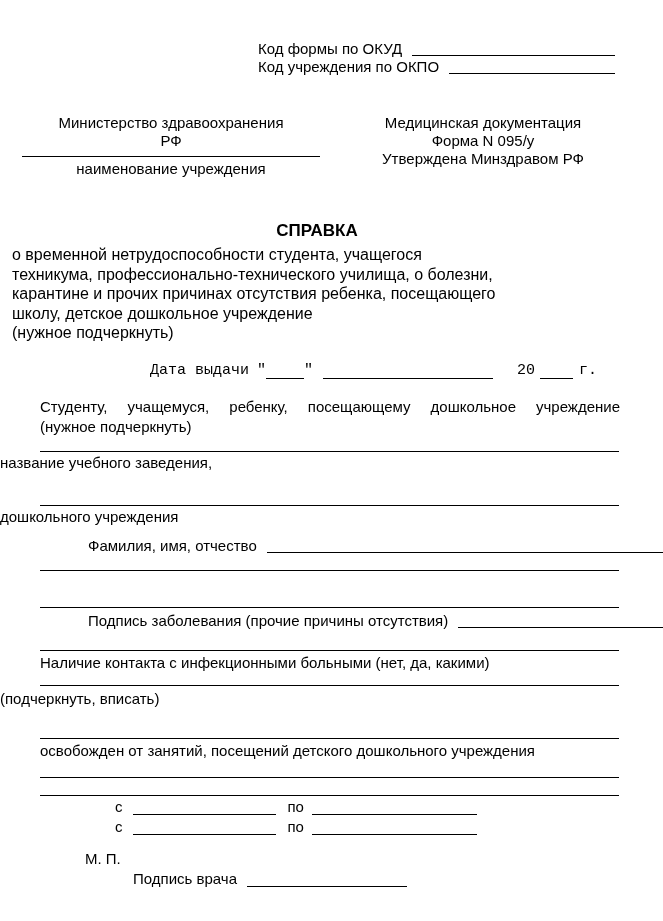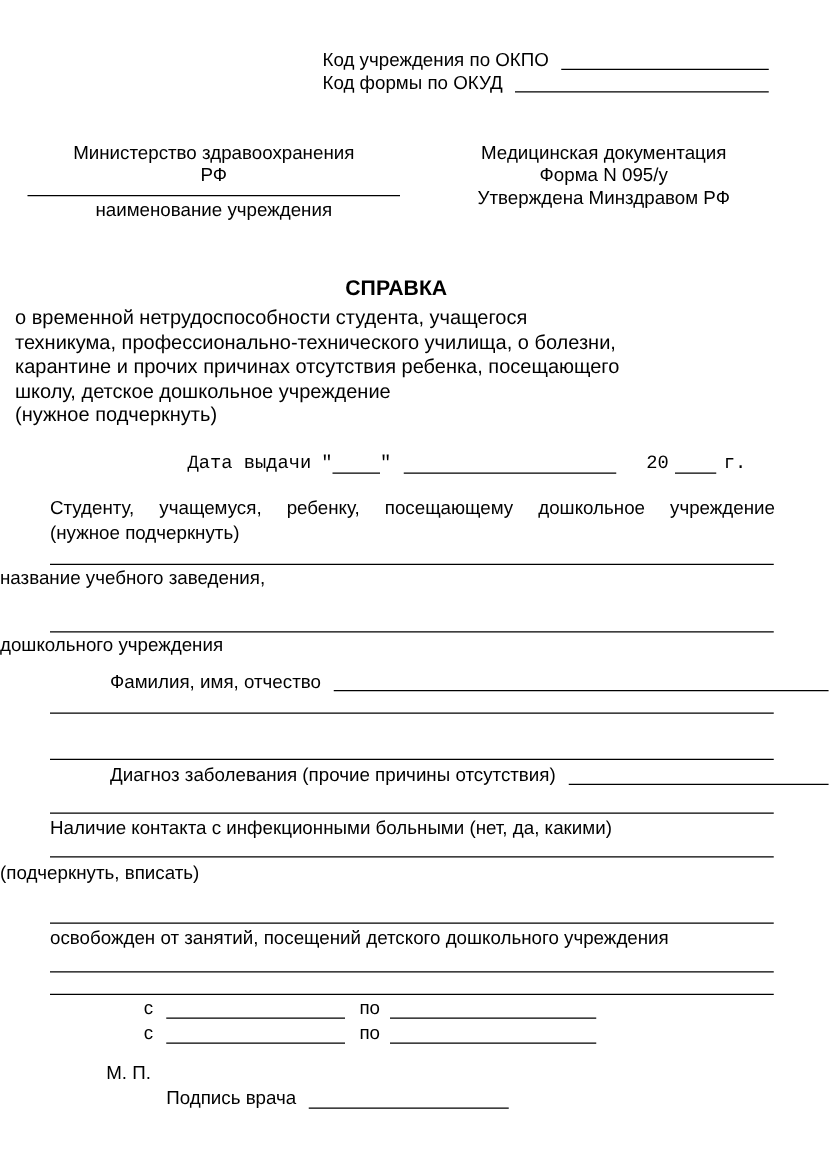--- a/index.html
+++ b/index.html
@@ -53,25 +53,25 @@
   .sig { position:absolute; left:133px; top:870px; display:flex; align-items:flex-end; height:18px; }
   .sig .blank { margin-bottom:1px; }
 </style>
 </head>
 <body>
 
 <div class="sheet">
 
   <div class="okud">
     <div class="frow">
-      <span class="lbl">Код учреждения по ОКПО</span>
+      <span class="lbl">Код формы по ОКУД</span>
       <span class="line"></span>
     </div>
     <div class="frow">
-      <span class="lbl">Код формы по ОКУД</span>
+      <span class="lbl">Код учреждения по ОКПО</span>
       <span class="line"></span>
     </div>
   </div>
 
   <div class="ministry">
     <div>Министерство здравоохранения</div>
     <div>РФ</div>
     <div class="mrule"></div>
     <div>наименование учреждения</div>
   </div>
@@ -115,21 +115,21 @@
 
   <div class="flexrow" style="top:538px; height:17px">
     <span class="lbl">Фамилия, имя, отчество</span>
     <span class="line"></span>
   </div>
 
   <div class="rule" style="top:570px"></div>
 
   <div class="rule" style="top:607px"></div>
   <div class="flexrow" style="top:611px; height:19px">
-    <span class="lbl">Диагноз заболевания (прочие причины отсутствия)</span>
+    <span class="lbl">Подпись заболевания (прочие причины отсутствия)</span>
     <span class="line"></span>
   </div>
 
   <div class="rule" style="top:650px"></div>
   <div class="textline" style="top:654px">Наличие контакта с инфекционными больными (нет, да, какими)</div>
   <div class="rule" style="top:685px"></div>
   <div class="caption" style="top:690px">(подчеркнуть, вписать)</div>
 
   <div class="rule" style="top:738px"></div>
   <div class="textline" style="top:742px">освобожден от занятий, посещений детского дошкольного учреждения</div>

